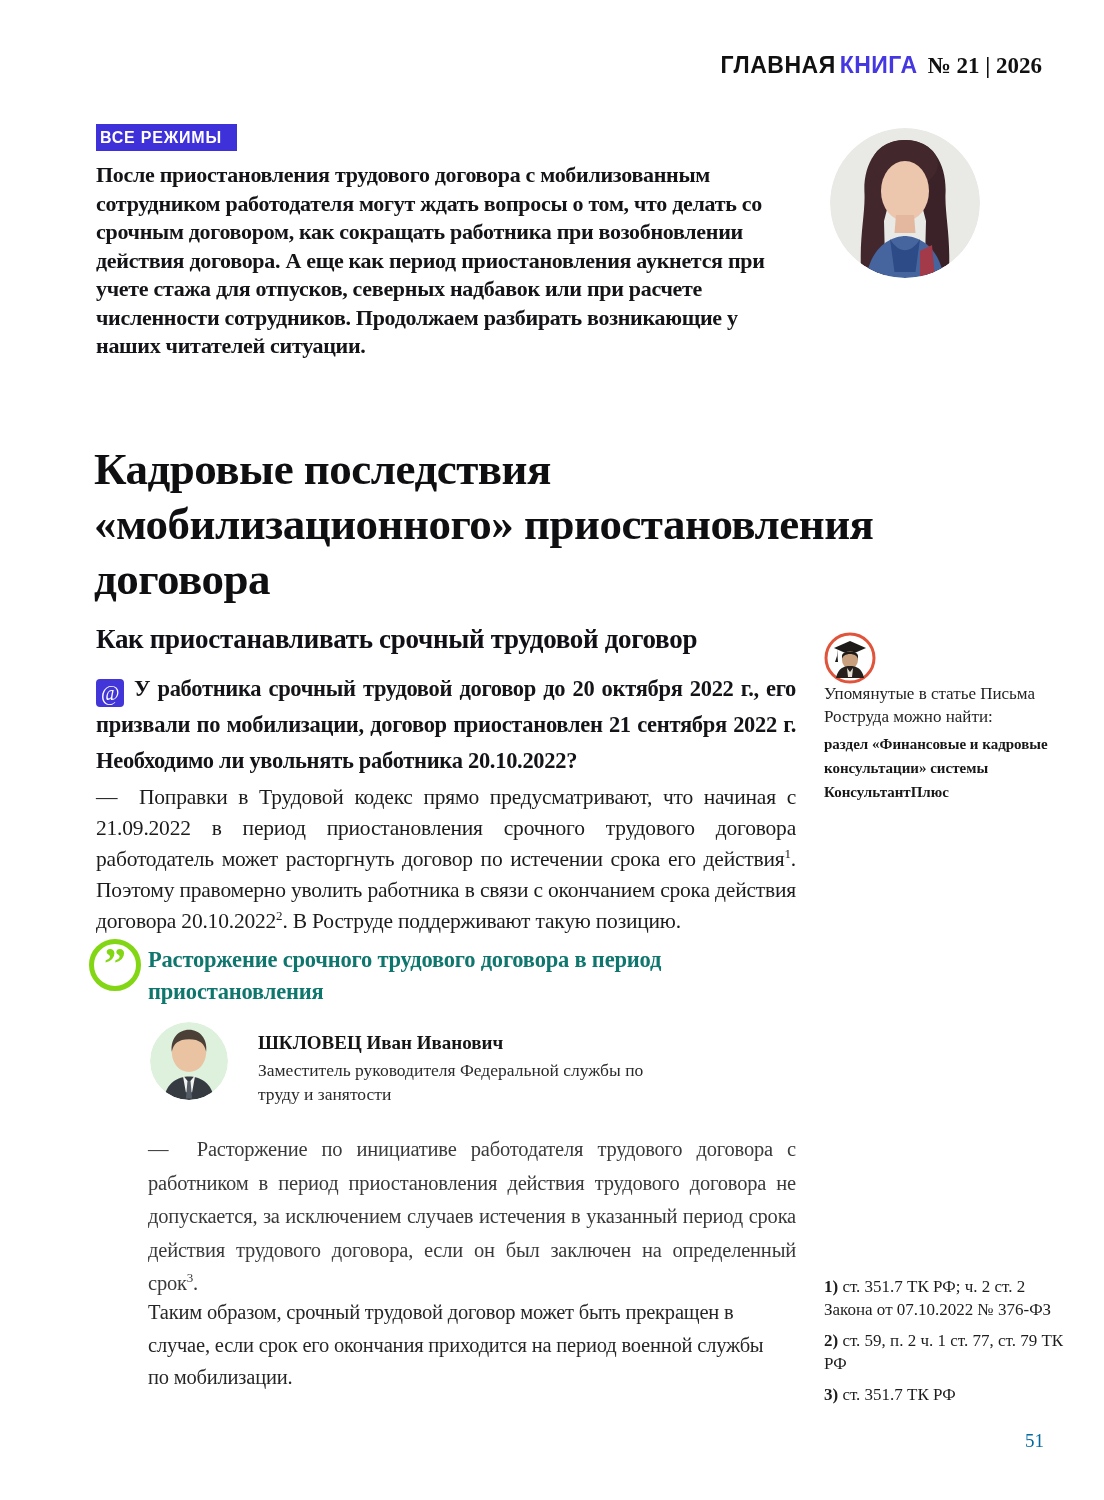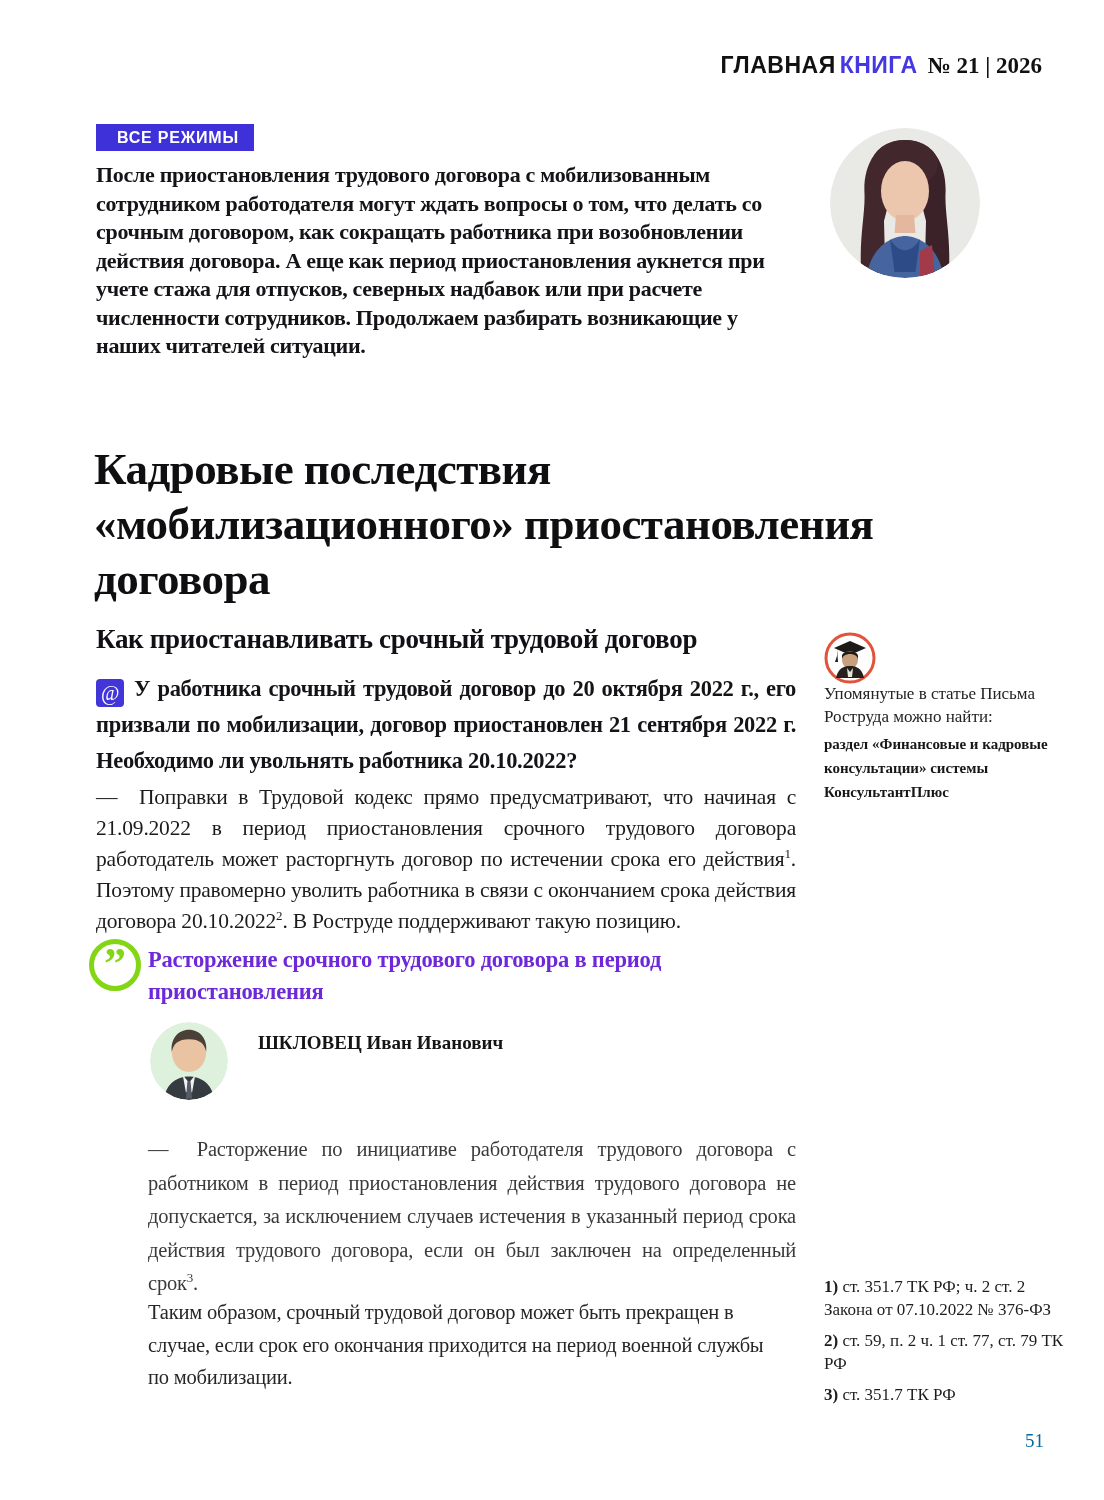--- a/index.html
+++ b/index.html
@@ -29,21 +29,21 @@
     font-family: "Liberation Serif", serif;
     font-weight: bold; font-size: 23px; color: #111111; margin-left: 6px;
   }
 
   
   .badge {
     position: absolute; left: 96px; top: 124px;
     background: #3e31da; color: #ffffff;
     font-family: "Liberation Sans", sans-serif;
     font-weight: bold; font-size: 16px; letter-spacing: 0.8px;
-    padding: 5px 15px 4px 21px;
+    padding: 5px 15px 4px 4px;
   }
 
   
   .intro {
     position: absolute; left: 96px; top: 161px; width: 706px;
     font-weight: bold; font-size: 22px; line-height: 28.5px;
     letter-spacing: -0.3px; color: #141418;
   }
 
   
@@ -89,21 +89,21 @@
     font-size: 21.5px; line-height: 31px; letter-spacing: -0.2px;
     color: #1b1b1b; text-align: justify;
   }
   .answer sup, .quote-text sup { font-size: 13px; line-height: 0; }
 
   
   .quote-icon { position: absolute; left: 88px; top: 938px; width: 54px; height: 54px; }
   .quote-heading {
     position: absolute; left: 148px; top: 944px; width: 620px;
     font-weight: bold; font-size: 22.5px; line-height: 32px;
-    letter-spacing: -0.2px; color: #6d28d9;
+    letter-spacing: -0.2px; color: #0f766e;
   }
   .expert-photo {
     position: absolute; left: 150px; top: 1022px;
     width: 78px; height: 78px; border-radius: 50%; overflow: hidden;
   }
   .expert-meta { position: absolute; left: 258px; top: 1032px; width: 430px; }
   .expert-name { font-weight: bold; font-size: 19px; color: #151515; margin-bottom: 4px; }
   .expert-role { font-size: 17.5px; line-height: 24px; color: #2a2a2a; width: 400px; }
 
   .quote-text {
@@ -212,20 +212,21 @@
         <path d="M50 12 C33 12 27 26 28 40 C29 54 38 64 50 64 C62 64 71 54 72 40 C73 26 67 12 50 12 Z" fill="#e9c3a2"></path>
         <path d="M28 38 C26 22 36 10 50 10 C64 10 74 22 72 38 C70 28 64 22 50 22 C36 22 30 28 28 38 Z" fill="#4a4038"></path>
         <path d="M18 100 C20 78 36 70 50 70 C64 70 80 78 82 100 Z" fill="#363b42"></path>
         <path d="M42 68 L50 78 L58 68 L54 90 L46 90 Z" fill="#f2f2f0"></path>
         <path d="M48 76 L52 76 L54 98 L46 98 Z" fill="#555c66"></path>
       </g>
     </svg>
   </div>
   <div class="expert-meta">
     <div class="expert-name">ШКЛОВЕЦ Иван Иванович</div>
+    <div class="expert-role">Заместитель руководителя Федеральной службы по труду и занятости</div>
   </div>
 
   <div class="quote-text">
     <span>—</span>&nbsp;
     <span>Расторжение по инициативе работодателя трудового договора с работником в период приостановления действия трудового договора не допускается, за исключением случаев истечения в указанный период срока действия трудового договора, если он был заключен на определенный срок</span><sup>3</sup><span>.</span>
   </div>
 
   <div class="conclusion">Таким образом, срочный трудовой договор может быть прекращен в случае, если срок его окончания приходится на период военной службы по мобилизации.</div>
 
   <div class="consultant-icon">

